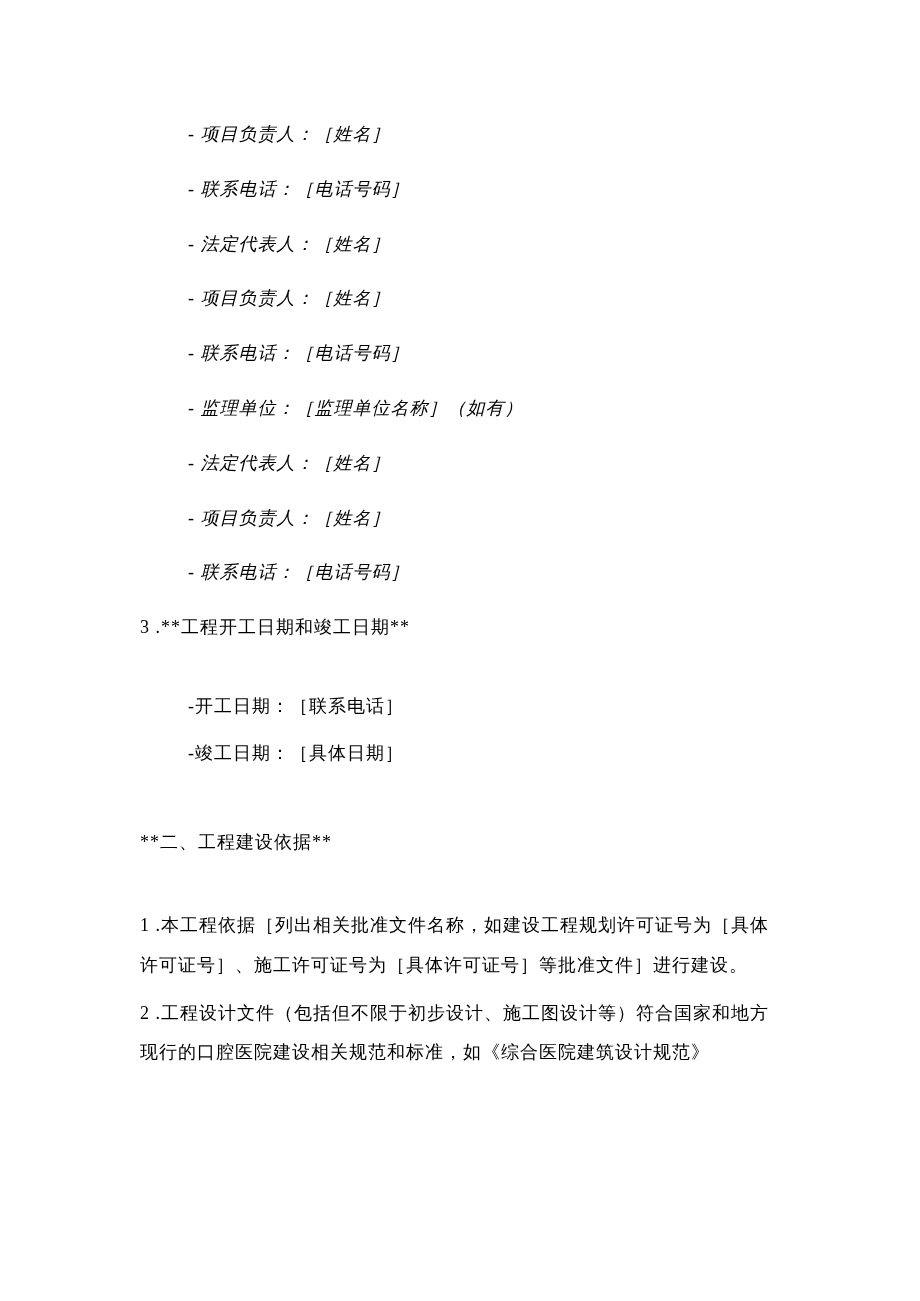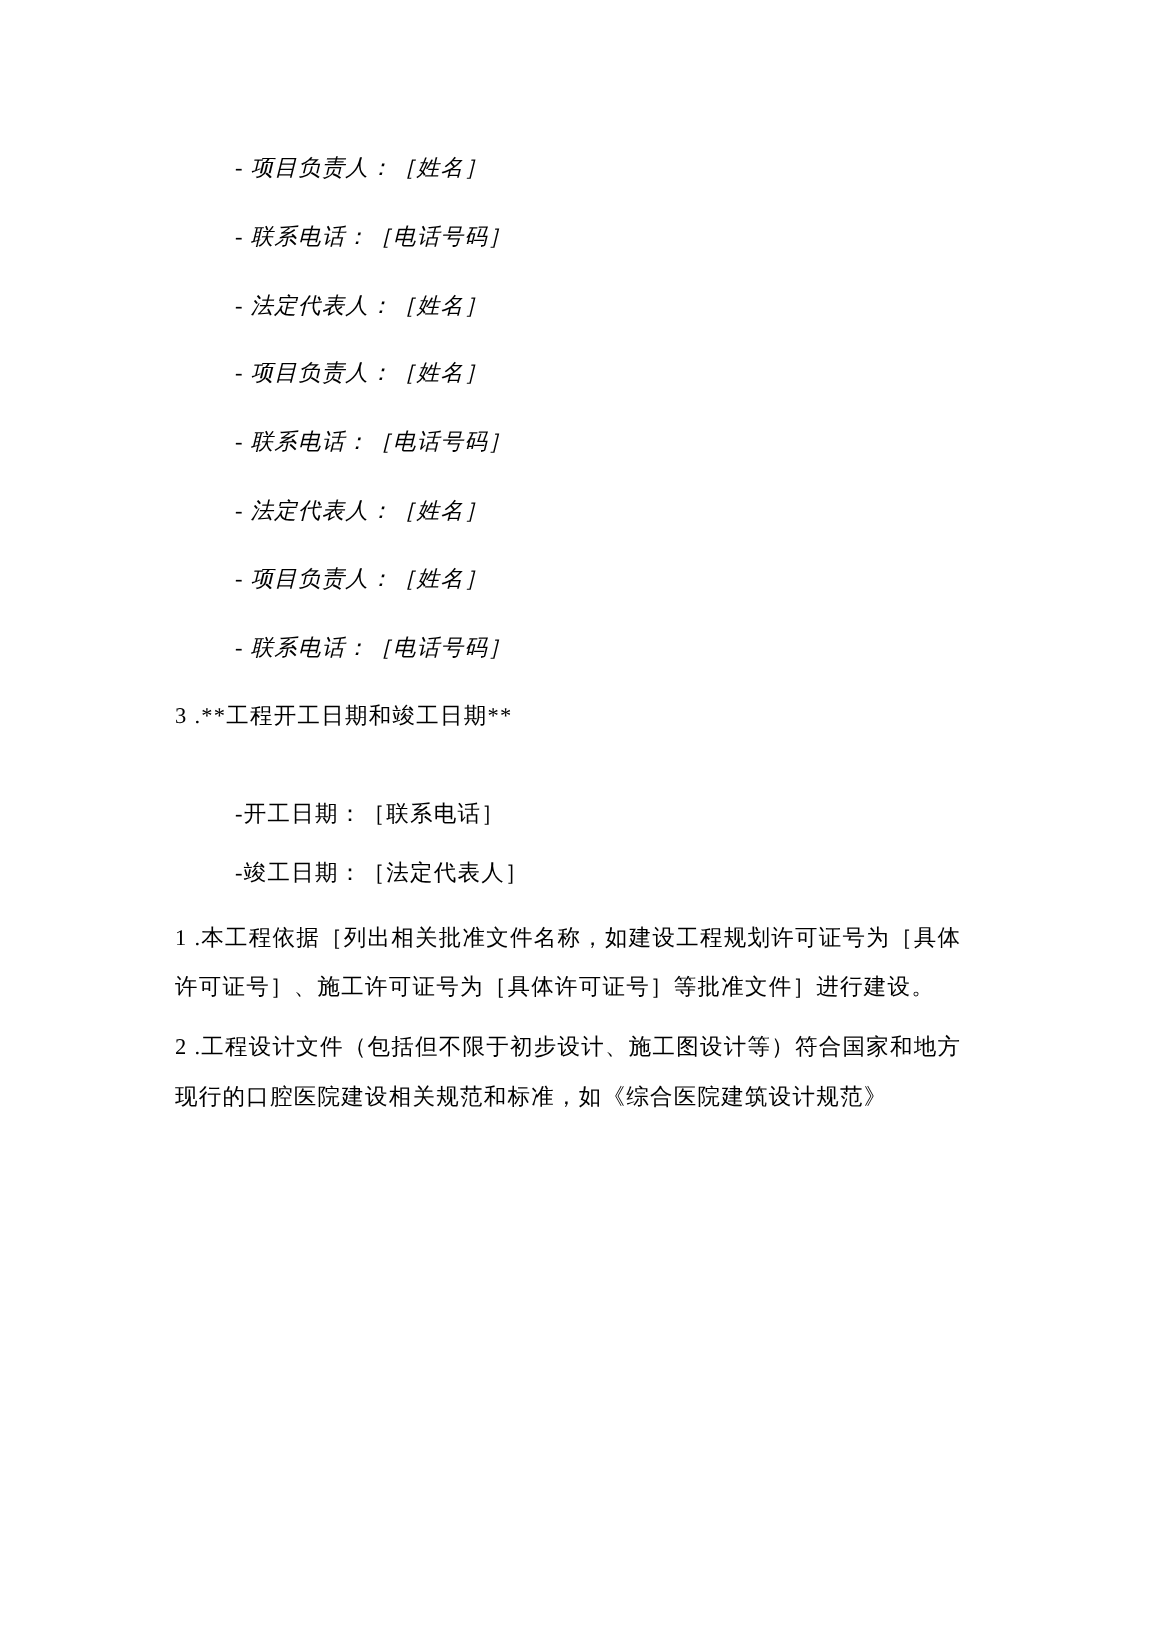--- a/index.html
+++ b/index.html
@@ -44,26 +44,28 @@
 </head>
 <body>
 
 <div>
 
   <div class="list-item">- 项目负责人：［姓名］</div>
   <div class="list-item">- 联系电话：［电话号码］</div>
   <div class="list-item">- 法定代表人：［姓名］</div>
   <div class="list-item">- 项目负责人：［姓名］</div>
   <div class="list-item">- 联系电话：［电话号码］</div>
+  <div class="list-item">- 监理单位：［监理单位名称］（如有）</div>
   <div class="list-item">- 法定代表人：［姓名］</div>
   <div class="list-item">- 项目负责人：［姓名］</div>
   <div class="list-item">- 联系电话：［电话号码］</div>
 
   <div class="section-header">3 .**工程开工日期和竣工日期**</div>
 
   <div class="sub-list-item">-开工日期：［联系电话］</div>
-  <div class="sub-list-item">-竣工日期：［法定代表人］</div>
+  <div class="sub-list-item">-竣工日期：［具体日期］</div>
 
+  <div class="section-title">**二、工程建设依据**</div>
 
   <div class="numbered-item paragraph-text">1 .本工程依据［列出相关批准文件名称，如建设工程规划许可证号为［具体许可证号］、施工许可证号为［具体许可证号］等批准文件］进行建设。</div>
   <div class="numbered-item paragraph-text">2 .工程设计文件（包括但不限于初步设计、施工图设计等）符合国家和地方现行的口腔医院建设相关规范和标准，如《综合医院建筑设计规范》</div>
 
 </div>
 
 </body></html>

